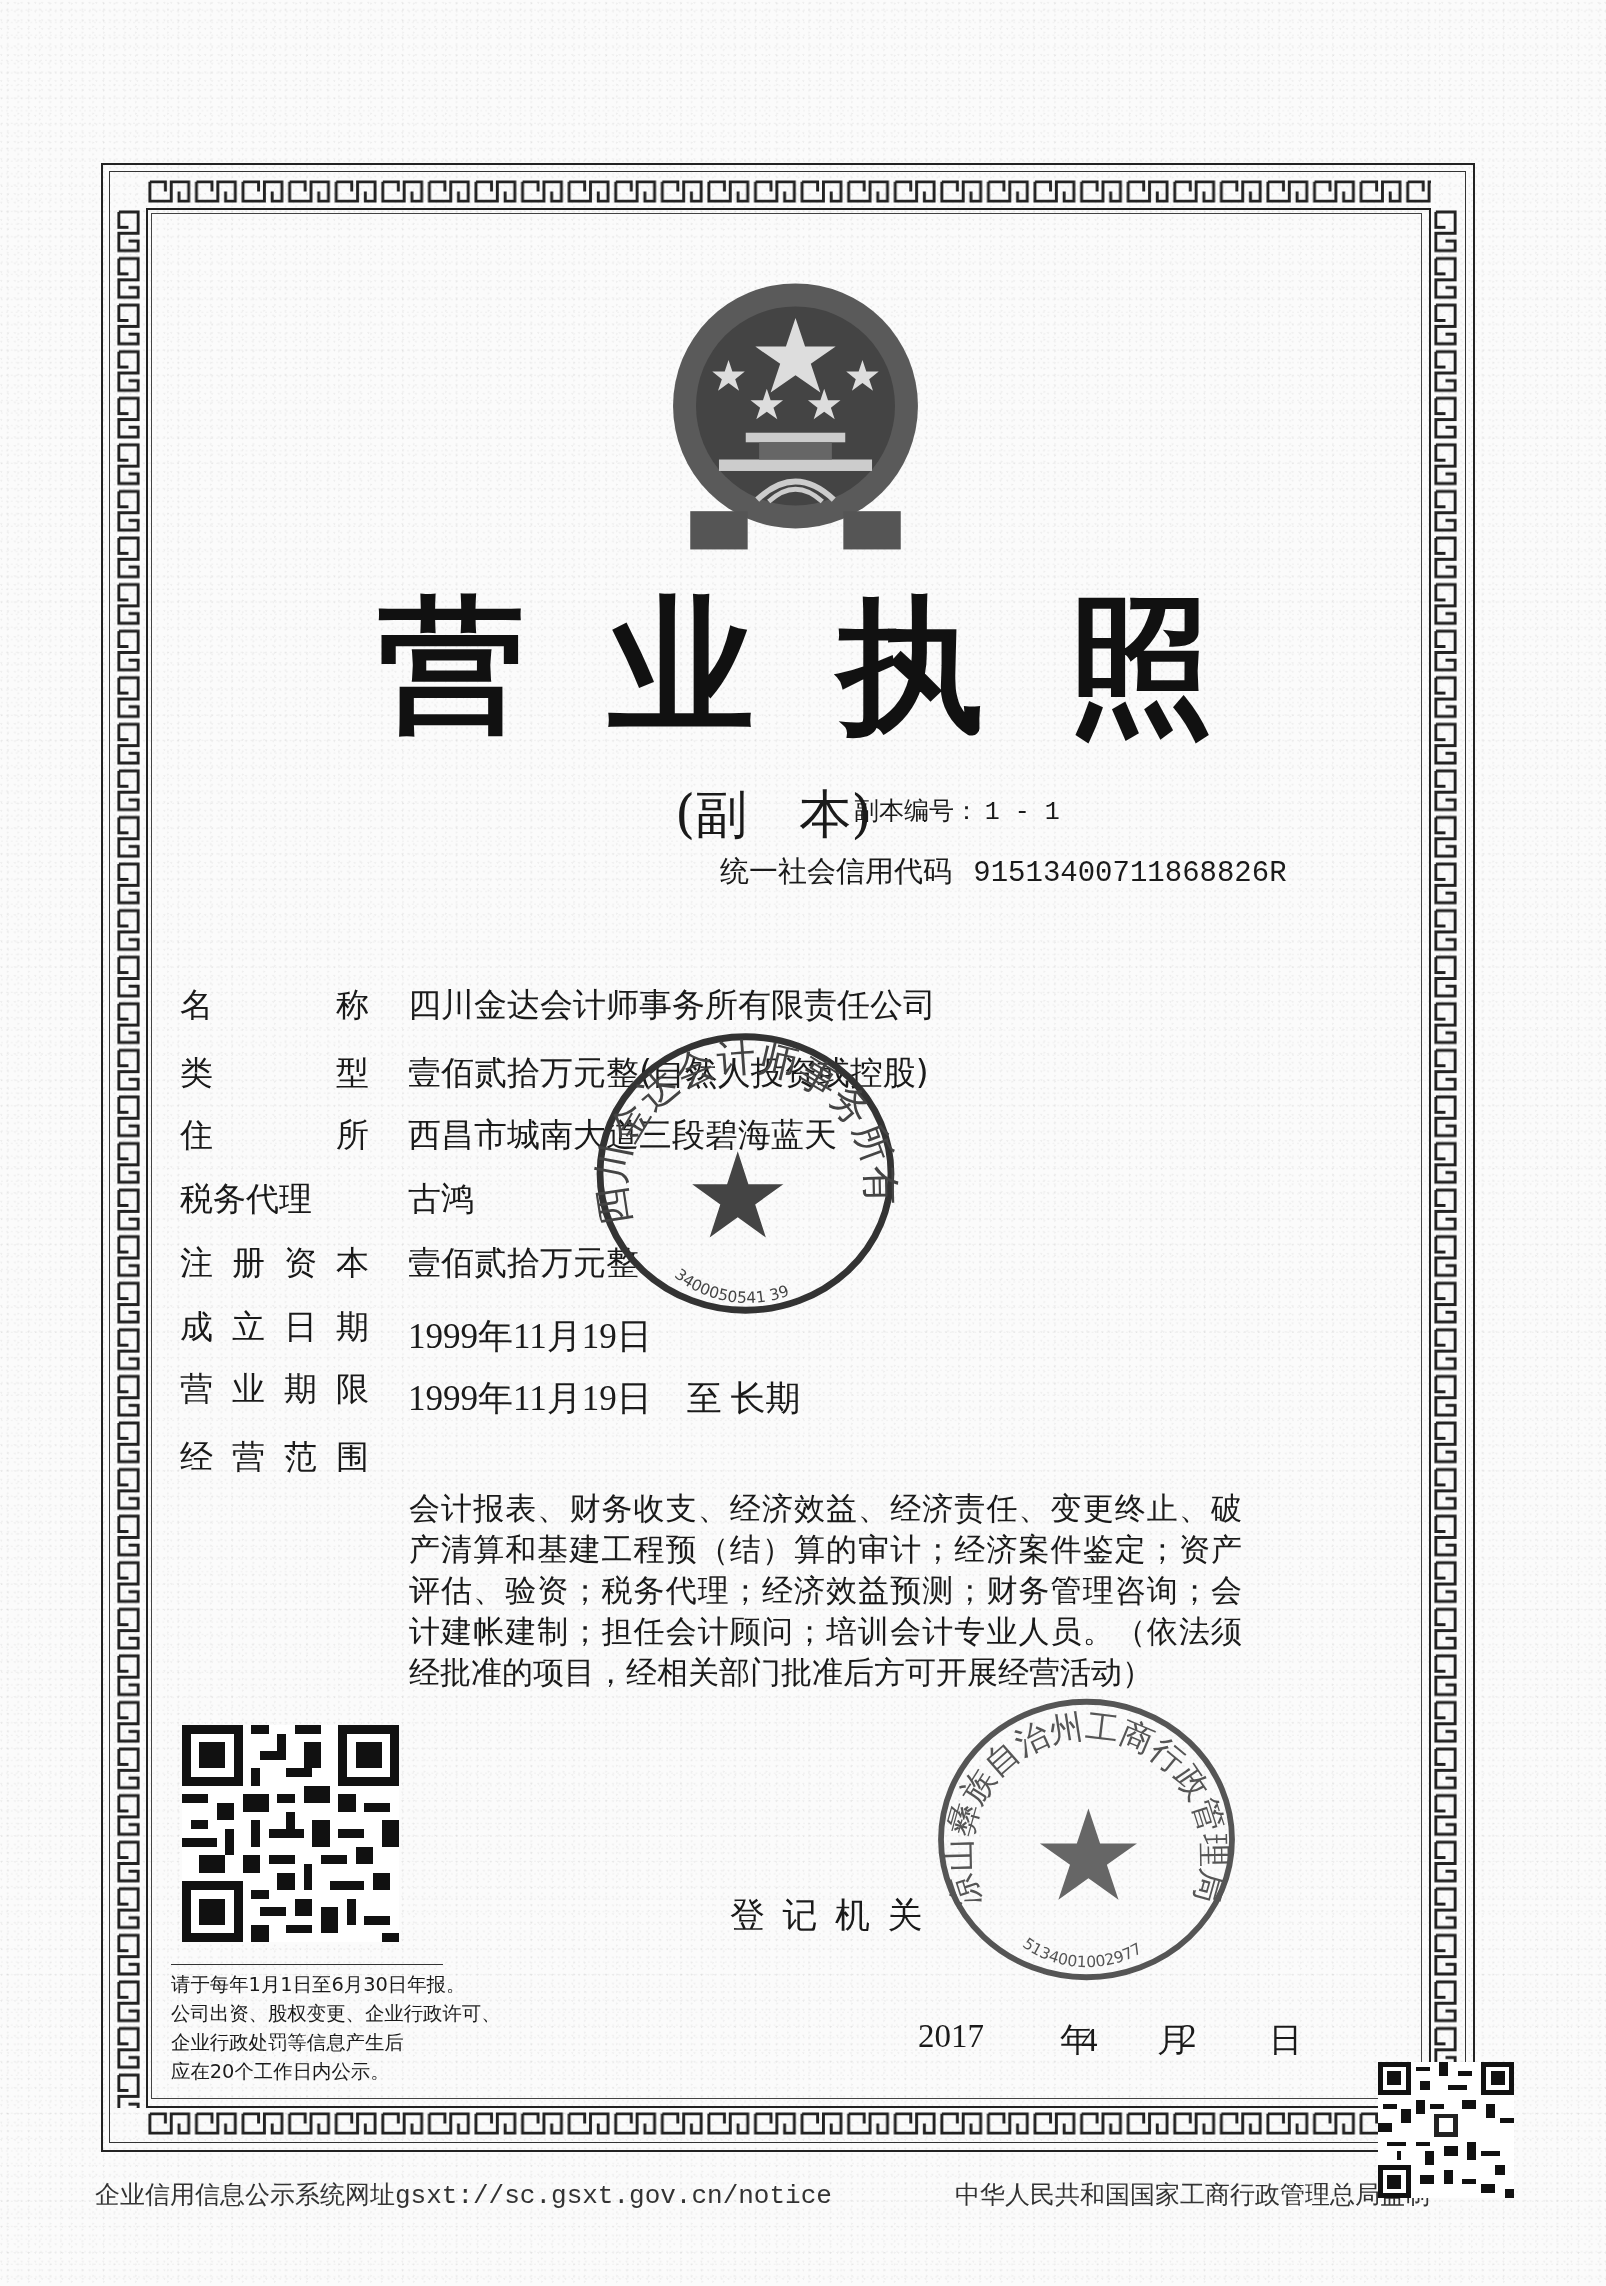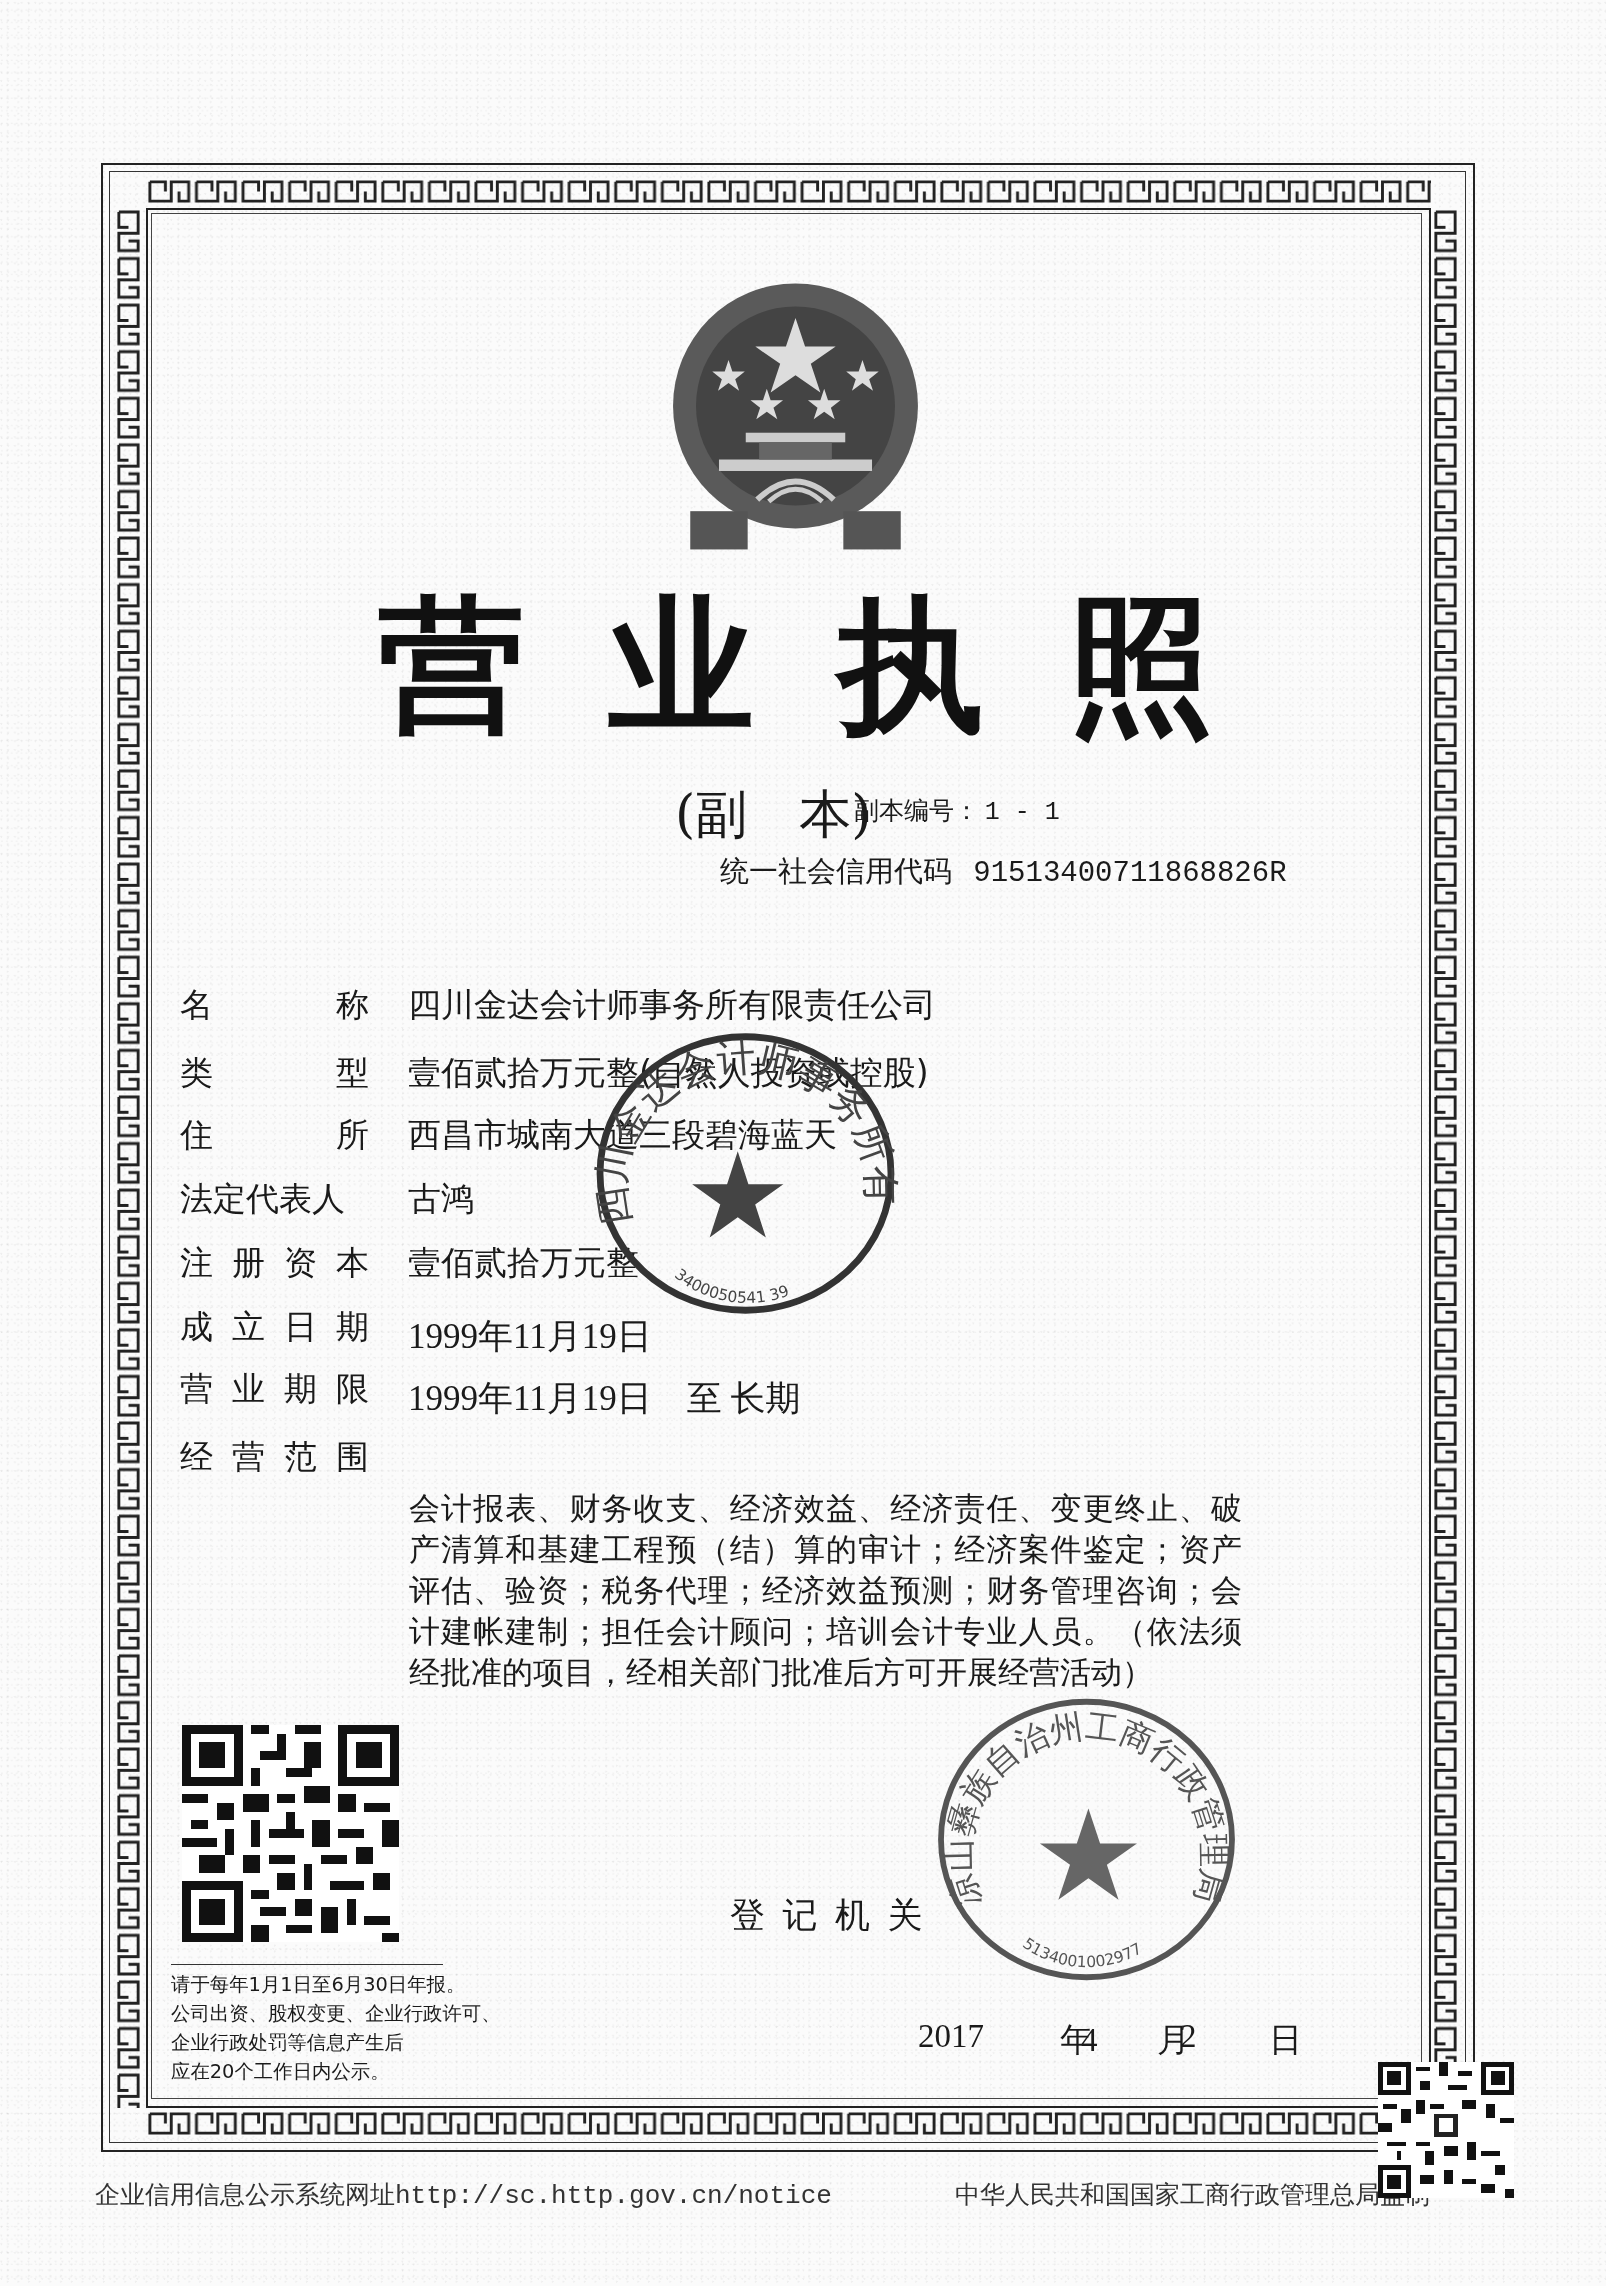--- a/index.html
+++ b/index.html
@@ -154,21 +154,21 @@
 <div class="field" style="top:1118px;">
   <div class="lbl">
     <span>住</span>
     <span>所</span>
   </div>
   <div class="val">西昌市城南大道三段碧海蓝天</div>
 </div>
 
 <div class="field" style="top:1182px;">
   <div class="lbl">
-    <span>法定代表人</span>
+    <span>税务代理</span>
   </div>
   <div class="val">古鸿</div>
 </div>
 
 <div class="field" style="top:1246px;">
   <div class="lbl">
     <span>注</span>
     <span>册</span>
     <span>资</span>
     <span>本</span>
@@ -292,21 +292,21 @@
 <svg class="stamp stamp-gov" viewBox="0 0 316 300">
   <ellipse cx="158" cy="150" rx="150" ry="142" fill="none" stroke="#555" stroke-width="6"></ellipse>
   <polygon points="160,118 172,154 210,154 179,176 191,212 160,190 129,212 141,176 110,154 148,154" fill="#666"></polygon>
   <path id="arcG" d="M50 215 A120 118 0 1 1 266 215" fill="none"></path>
   <text font-size="34" fill="#555" font-family="DejaVu Sans, sans-serif"><textPath href="#arcG">凉山彝族自治州工商行政管理局</textPath></text>
   <path id="arcGn" d="M80 250 A105 95 0 0 0 245 240" fill="none"></path>
   <text font-size="16" fill="#555" font-family="DejaVu Sans, sans-serif"><textPath href="#arcGn" startOffset="8%">5134001002977</textPath></text>
 </svg>
 
 <div class="footer-left">
-  <span>企业信用信息公示系统网址</span><span class="url">http://sc.http.gov.cn/notice</span>
+  <span>企业信用信息公示系统网址</span><span class="url">gsxt://sc.gsxt.gov.cn/notice</span>
 </div>
 <div class="footer-right">中华人民共和国国家工商行政管理总局监制</div>
 
 <svg class="qr-right" viewBox="0 0 29 29" shape-rendering="crispEdges">
   <rect width="29" height="29" fill="#fff"></rect>
   <g fill="#111">
     <rect x="0" y="0" width="7" height="7"></rect>
       <rect x="1" y="1" width="5" height="5" fill="#fff"></rect>
       <rect x="2" y="2" width="3" height="3"></rect>
     <rect x="22" y="0" width="7" height="7"></rect>

